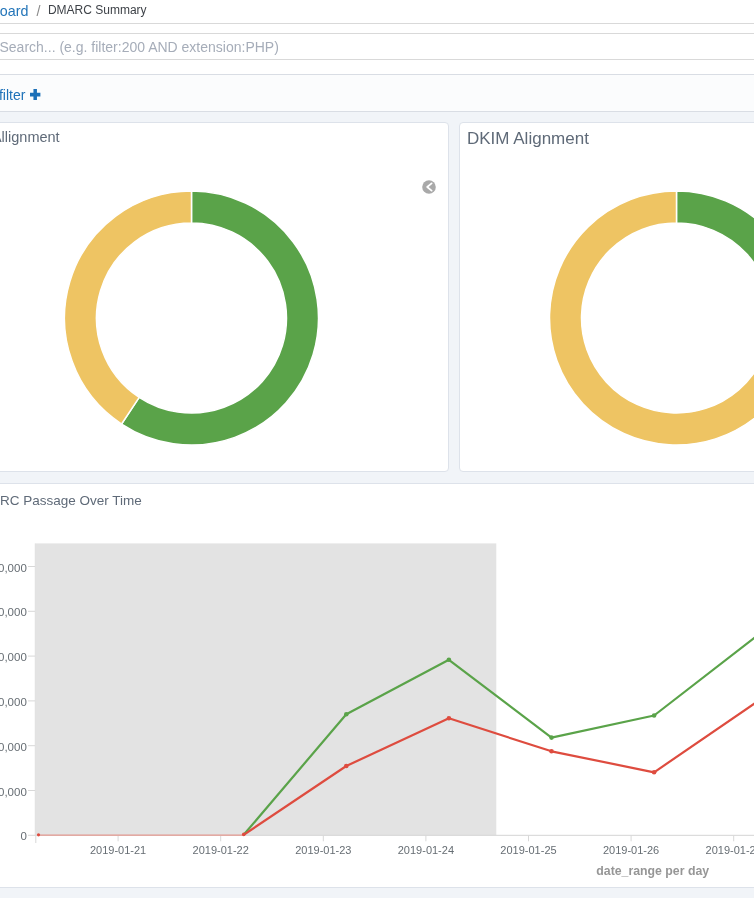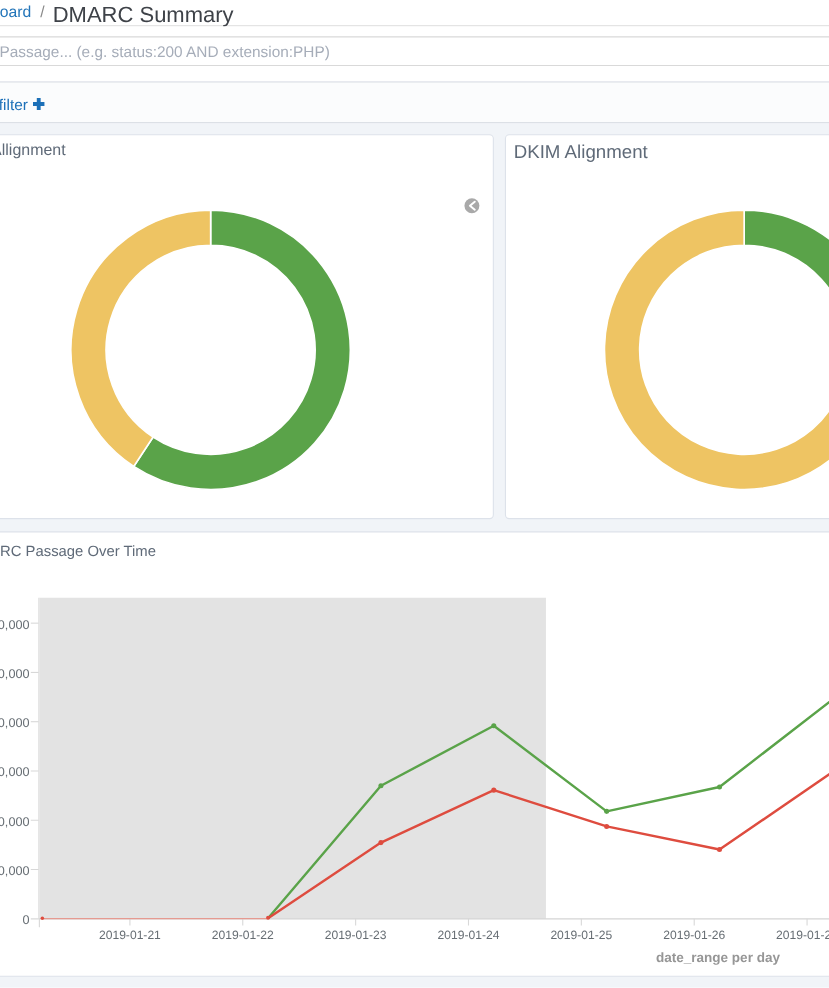--- a/index.html
+++ b/index.html
@@ -8,25 +8,25 @@
   .abs{position:absolute;}
 </style>
 </head>
 <body>
 
   <div class="abs" style="left:0;top:112px;width:754px;height:786px;background:#f1f4f8;"></div>
 
   <div class="abs" style="left:0;top:0;width:754px;height:23px;background:#fff;border-bottom:1px solid #d9d9d9;"></div>
   <div class="abs" style="left:-41.5px;top:3.2px;font-size:14.3px;color:#2375b9;white-space:nowrap;">Dashboard</div>
   <div class="abs" style="left:36.6px;top:3.2px;font-size:14.3px;color:#8a8a8a;">/</div>
-  <div class="abs" style="left:47.9px;top:3.2px;font-size:20px;color:#3e4248;white-space:nowrap;">DMARC Summary</div>
+  <div class="abs" style="left:47.9px;top:3.2px;font-size:12px;color:#3e4248;white-space:nowrap;">DMARC Summary</div>
 
   <div class="abs" style="left:0;top:24px;width:754px;height:50px;background:#fff;"></div>
   <div class="abs" style="left:-12px;top:33px;width:790px;height:25px;background:#fff;border:1px solid #d9d9d9;border-radius:4px;"></div>
-  <div class="abs" style="left:-0.5px;top:38.7px;font-size:14px;color:#a6adb9;white-space:nowrap;">Passage... (e.g. status:200 AND extension:PHP)</div>
+  <div class="abs" style="left:-0.5px;top:38.7px;font-size:14px;color:#a6adb9;white-space:nowrap;">Search... (e.g. filter:200 AND extension:PHP)</div>
 
   <div class="abs" style="left:0;top:74px;width:754px;height:38px;background:#fbfcfd;border-top:1px solid #d9dde4;border-bottom:1px solid #d9dde4;box-sizing:border-box;"></div>
   <div class="abs" style="left:-41.6px;top:87px;font-size:14px;color:#1c70b8;white-space:nowrap;">Add a filter</div>
   <svg class="abs" style="left:30.2px;top:88.6px;" width="10.4" height="11.2" viewBox="0 0 11 11" preserveAspectRatio="none">
     <path d="M3.65,0 h3.7 v3.65 H11 v3.7 H7.35 V11 h-3.7 V7.35 H0 v-3.7 h3.65 Z" fill="#1c70b8"></path>
   </svg>
 
   <div class="abs" style="left:-66px;top:121.8px;width:514.6px;height:350.4px;background:#fff;border:1px solid #dde2ea;border-radius:4px;box-sizing:border-box;"></div>
   <div class="abs" style="left:458.7px;top:121.8px;width:520px;height:350.4px;background:#fff;border:1px solid #dde2ea;border-radius:4px;box-sizing:border-box;"></div>
   <div class="abs" style="left:-66px;top:482.5px;width:990px;height:405.5px;background:#fff;border:1px solid #dde2ea;border-radius:4px;box-sizing:border-box;"></div>

